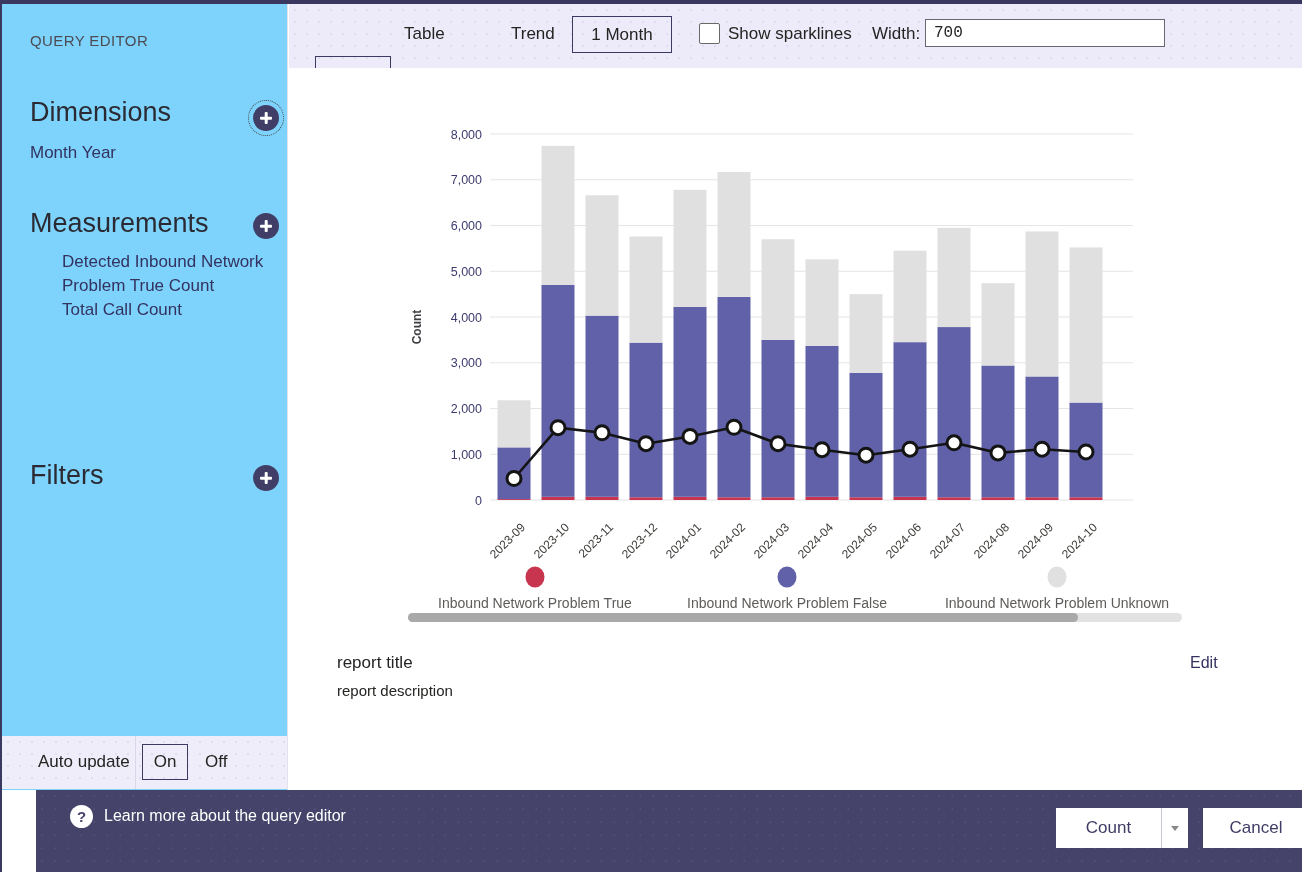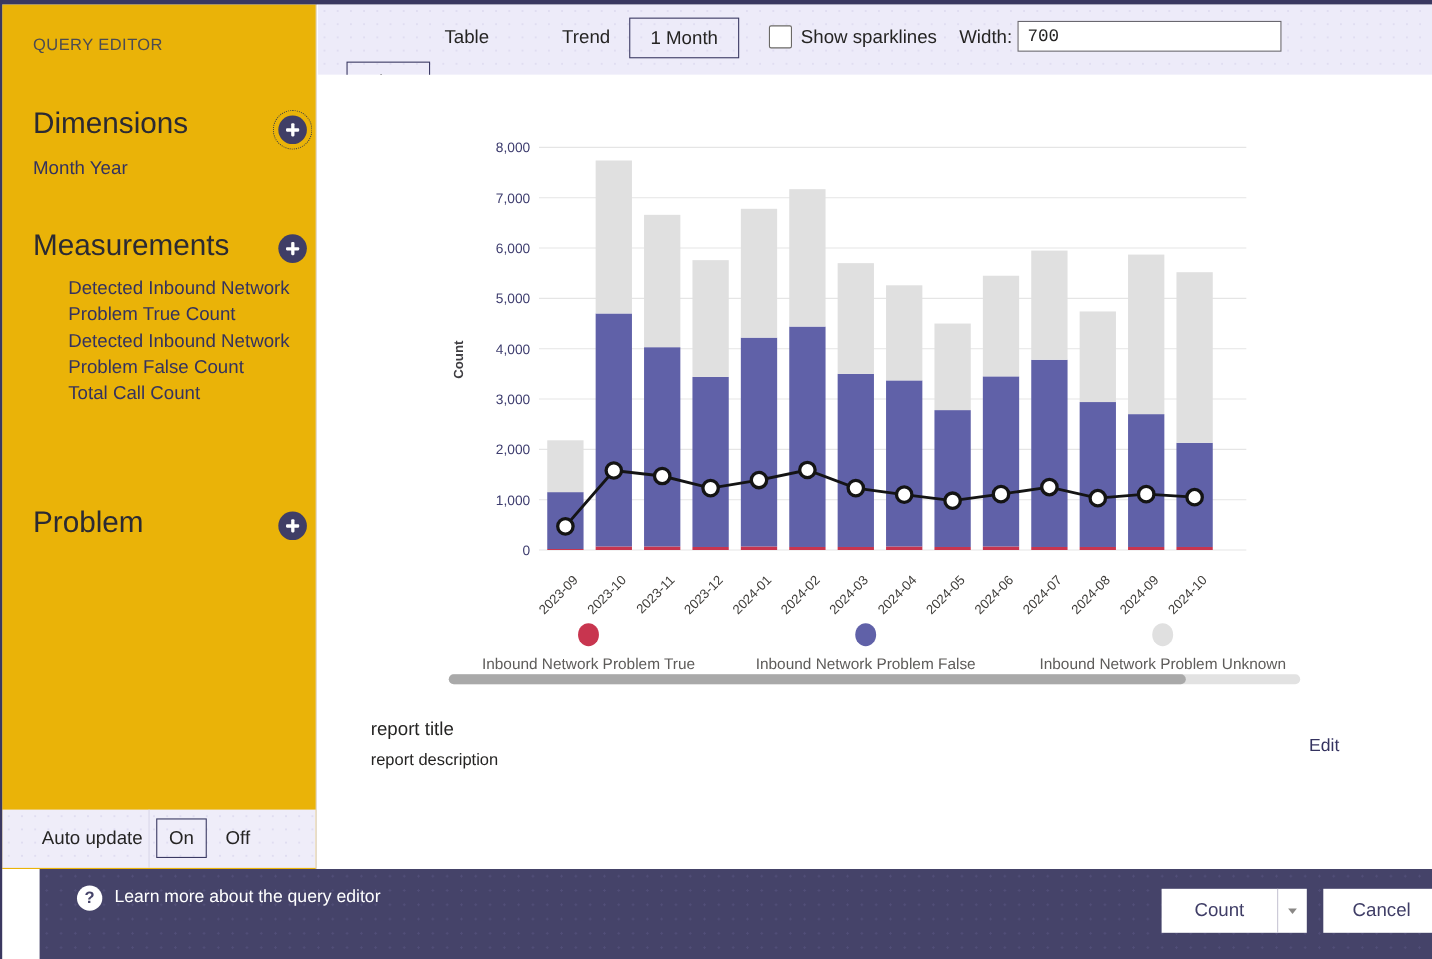--- a/index.html
+++ b/index.html
@@ -3,21 +3,21 @@
 <meta charset="utf-8">
 <style>
   html,body{margin:0;padding:0;}
   body{width:1302px;height:872px;position:relative;overflow:hidden;background:#ffffff;
        font-family:"Liberation Sans","DejaVu Sans",sans-serif;color:#252423;}
   
   .win-border-top{position:absolute;left:0;top:0;width:1302px;height:4px;background:#3a3860;z-index:20;}
   .win-border-left{position:absolute;left:0;top:0;width:2px;height:872px;background:#3a3860;z-index:20;}
 
   
-  .sidebar{position:absolute;left:2px;top:4px;width:286px;height:786px;background:#eab308;
+  .sidebar{position:absolute;left:2px;top:4px;width:286px;height:786px;background:#7dd3fc;
            border-right:1px solid #e3e1ee;box-sizing:border-box;}
   .panel-label{position:absolute;left:28px;top:28px;font-size:15px;color:#4c4b52;letter-spacing:.4px;}
   .section-title{position:absolute;left:28px;font-size:27px;font-weight:400;color:#2b2a33;}
   .t-dimensions{top:93px;}
   .t-measurements{top:204px;}
   .t-filters{top:456px;}
   .plus-btn{position:absolute;left:251px;width:26px;height:26px;border-radius:50%;background:#403e66;cursor:pointer;}
   .plus-btn::before,.plus-btn::after{content:'';position:absolute;left:50%;top:50%;background:#ffffff;border-radius:1px;transform:translate(-50%,-50%);}
   .plus-btn::before{width:12px;height:2.6px;}
   .plus-btn::after{width:2.6px;height:12px;}
@@ -53,21 +53,21 @@
   .width-input{position:absolute;left:636px;top:15px;width:240px;height:28px;border:1px solid #69676f;background:#ffffff;
                box-sizing:border-box;font-size:16px;color:#252423;padding:0 8px;font-family:Liberation Mono, monospace;}
 
   
   .main{position:absolute;left:289px;top:68px;width:1013px;height:722px;background:#ffffff;}
   .chart-wrap{position:absolute;left:116px;top:12px;width:790px;height:545px;}
   svg{font-family:"Liberation Sans","DejaVu Sans",sans-serif;}
   .report-block{position:absolute;left:48px;top:585px;}
   .report-title{font-size:17px;color:#252423;}
   .report-desc{font-size:15px;color:#252423;margin-top:9px;}
-  .edit-link{position:absolute;left:901px;top:586px;font-size:16px;color:#34325f;cursor:pointer;margin-top:16px;}
+  .edit-link{position:absolute;left:901px;top:586px;font-size:16px;color:#34325f;cursor:pointer;}
 
   
   .footer{position:absolute;left:0;top:790px;width:1302px;height:98px;background:#454369;
     background-image:radial-gradient(#514e78 1px,transparent 1px);background-size:13px 13px;margin-left:36px;}
   .help-icon{position:absolute;left:34px;top:15px;width:23px;height:23px;border-radius:50%;background:#ffffff;
              display:flex;align-items:center;justify-content:center;cursor:pointer;}
   .help-icon::after{content:'?';color:#454369;font-size:15px;font-weight:bold;}
   .help-text{position:absolute;left:68px;top:17px;font-size:16px;color:#ffffff;cursor:pointer;}
   .save-group{position:absolute;left:1020px;top:18px;width:132px;height:40px;background:#ffffff;display:flex;cursor:pointer;}
   .save-main{width:105px;height:100%;display:flex;align-items:center;justify-content:center;font-size:17px;color:#3f3d66;}
@@ -88,25 +88,24 @@
   <div class="panel-label">QUERY EDITOR</div>
 
   <div class="section-title t-dimensions">Dimensions</div>
   <div class="plus-btn plus-dimensions"></div>
   <div class="side-link dim-item">Month Year</div>
 
   <div class="section-title t-measurements">Measurements</div>
   <div class="plus-btn plus-measurements"></div>
   <div class="meas-list">
     <span class="side-link">Detected Inbound Network Problem True Count</span>
-    <span class="side-link">Detected Inbound Network Problem False Count</span>
     <span class="side-link">Total Call Count</span>
   </div>
 
-  <div class="section-title t-filters">Problem</div>
+  <div class="section-title t-filters">Filters</div>
   <div class="plus-btn plus-filters"></div>
 
   <div class="auto-update">
     <div class="auto-update-label">Auto update</div>
     <div class="au-divider"></div>
     <div class="btn-on">On</div>
     <div class="btn-off">Off</div>
   </div>
 </div>
 

